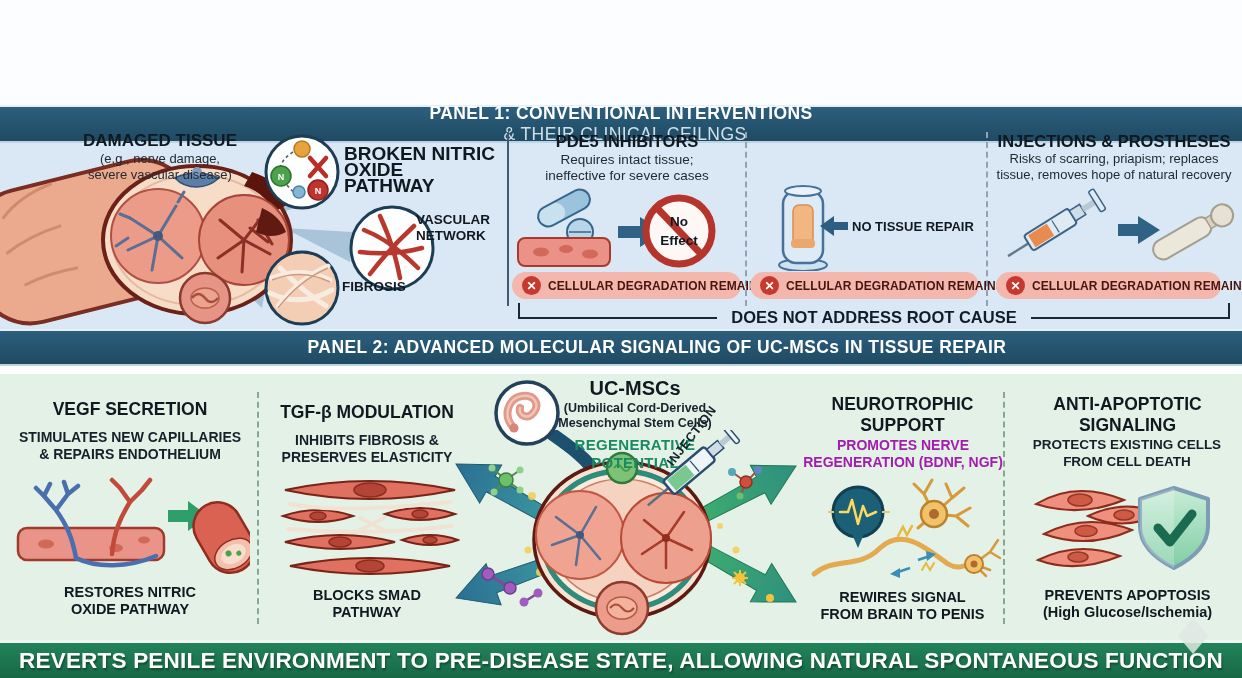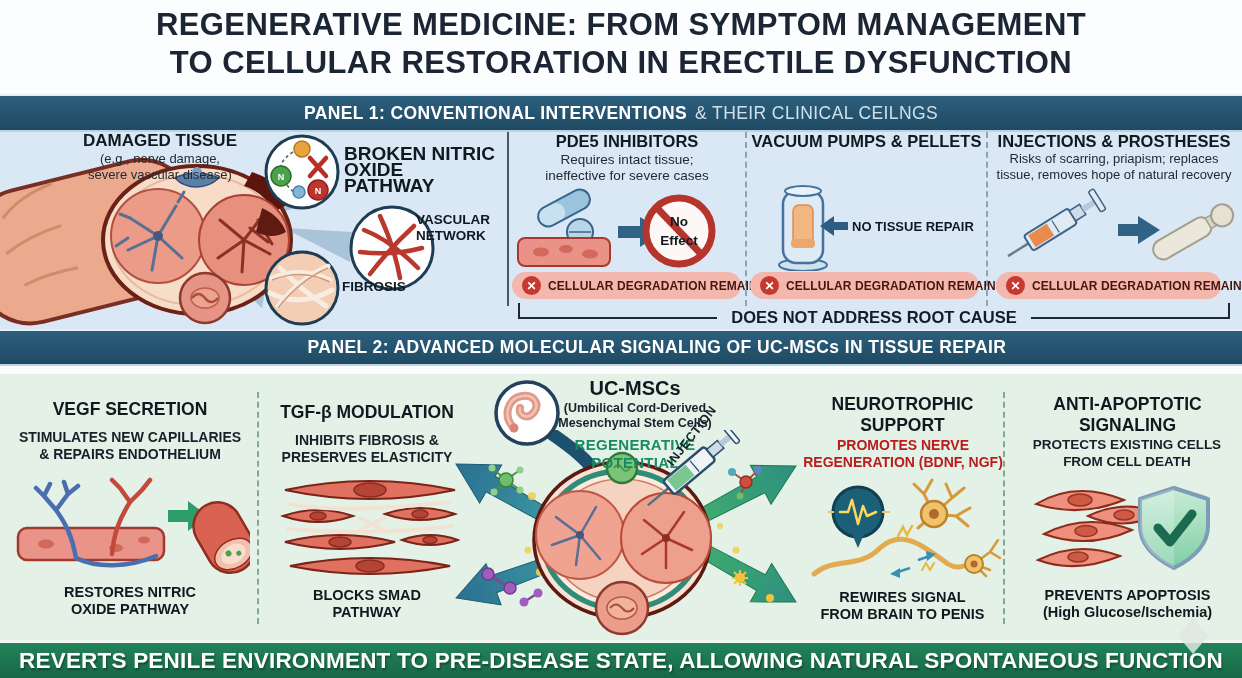--- a/index.html
+++ b/index.html
@@ -57,24 +57,22 @@
     font-weight:800;color:#15202a;letter-spacing:.6px;white-space:nowrap;}
 </style>
 </head>
 <body>
 
 <div class="stage">
 
   <div class="abs p1bg"></div>
   <div class="abs p2bg"></div>
 
-  <div class="abs page-title ctr pre">REGENERATIVE MEDICINE: FROM SYMPTOM MANAGEMENT
-TO CELLULAR RESTORATION IN ERECTILE DYSFUNCTION</div>
-
-  <div class="abs bar" style="top:94px;height:34px;">
+
+  <div class="abs bar" style="top:105px;height:34px;flex-direction:column;">
     <span class="b-bold">PANEL 1: CONVENTIONAL INTERVENTIONS</span>
     <span class="b-light">&amp; THEIR CLINICAL CEILNGS</span>
   </div>
 
   <svg class="abs" style="left:0;top:128px;" width="505" height="212" viewBox="0 0 505 212">
 
     <g transform="rotate(-14 90 110)">
       <rect x="-30" y="45" width="230" height="135" rx="55" fill="#eba98d" stroke="#7a2d22" stroke-width="4"></rect>
       <path d="M10,70 q22,-18 56,-22" stroke="#d08b6d" stroke-width="3" fill="none"></path>
       <path d="M5,105 q26,-12 60,-14" stroke="#d08b6d" stroke-width="3" fill="none"></path>
@@ -187,21 +185,20 @@
       <line x1="141" y1="22" x2="185" y2="68" stroke="#b5352c" stroke-width="7"></line>
     </g>
   </svg>
   <div class="abs h-sec ctr pre" style="left:649px;top:212px;width:60px;font-size:13.5px;line-height:19px;">No
 Effect</div>
   <div class="abs badge" style="left:512px;top:272px;width:229px;">
     <span class="xcirc">✕</span>
     <span class="btxt">CELLULAR DEGRADATION REMAINS</span>
   </div>
 
-  <div class="abs h-sec ctr" style="left:750px;top:132px;width:233px;font-size:16.5px;">VACUUM PUMPS &amp; PELLETS</div>
   <svg class="abs" style="left:772px;top:183px;" width="62" height="88" viewBox="0 0 62 88">
     <ellipse cx="31" cy="82" rx="24" ry="6" fill="#cfe2f0" stroke="#46719a" stroke-width="2"></ellipse>
     <rect x="11" y="8" width="40" height="72" rx="13" fill="#dcebf5" stroke="#46719a" stroke-width="2.5"></rect>
     <rect x="21" y="22" width="20" height="40" rx="6" fill="#f2b683" stroke="#d98f4f" stroke-width="1.5"></rect>
     <rect x="19" y="56" width="24" height="9" rx="4" fill="#eaa86c"></rect>
     <ellipse cx="31" cy="8" rx="18" ry="5" fill="#e8f2f8" stroke="#46719a" stroke-width="2"></ellipse>
   </svg>
   <svg class="abs" style="left:820px;top:216px;" width="28" height="20" viewBox="0 0 28 20">
     <polygon points="0,10 14,0 14,6 28,6 28,14 14,14 14,20" fill="#2d5d80"></polygon>
   </svg>
@@ -423,21 +420,21 @@
 
   <div class="abs h-sec ctr" style="left:560px;top:377px;width:150px;font-size:20px;">UC-MSCs</div>
   <div class="abs h-sec ctr pre" style="left:545px;top:401px;width:180px;font-size:12.5px;line-height:15px;color:#18222c;">(Umbilical Cord-Derived
 Mesenchymal Stem Cells)</div>
   <div class="abs h-sec ctr pre green" style="left:555px;top:436px;width:160px;font-size:15px;line-height:18px;letter-spacing:.3px;">REGENERATIVE
 POTENTIAL</div>
   <div class="abs inj-label" style="left:664px;top:460px;">INJECTION</div>
 
   <div class="abs h-sec ctr pre" style="left:800px;top:394px;width:205px;font-size:17.5px;line-height:21px;">NEUROTROPHIC
 SUPPORT</div>
-  <div class="abs h-sec ctr pre" style="left:793px;top:437px;width:220px;font-size:14px;line-height:17px;color:#b91c1c;">PROMOTES NERVE
+  <div class="abs h-sec ctr pre" style="left:793px;top:437px;width:220px;font-size:14px;line-height:17px;color:#a21caf;">PROMOTES NERVE
 REGENERATION (BDNF, NGF)</div>
   <svg class="abs" style="left:806px;top:472px;" width="196" height="114" viewBox="0 0 196 114">
     <path d="M8,102 C30,84 52,98 74,76 C96,56 118,74 142,92 C150,97 158,95 162,92" stroke="#e3aa4f" stroke-width="5" fill="none" stroke-linecap="round"></path>
     <g stroke="#d79a3a" stroke-width="3" fill="none" stroke-linecap="round">
       <path d="M128,42 L146,26 M146,26 L140,12 M146,26 L158,16 M128,42 L150,44 M150,44 L164,36 M150,44 L162,54 M128,42 L118,22 M118,22 L108,12 M118,22 L126,8 M128,42 L112,56"></path>
     </g>
     <circle cx="128" cy="42" r="13" fill="#f2c268" stroke="#b9822e" stroke-width="2.5"></circle>
     <circle cx="128" cy="42" r="5" fill="#b06a30"></circle>
     <g stroke="#d79a3a" stroke-width="2.5" fill="none" stroke-linecap="round">
       <path d="M168,92 L184,80 M184,80 L192,68 M184,80 L194,86 M168,92 L180,104 M168,92 L184,98"></path>

